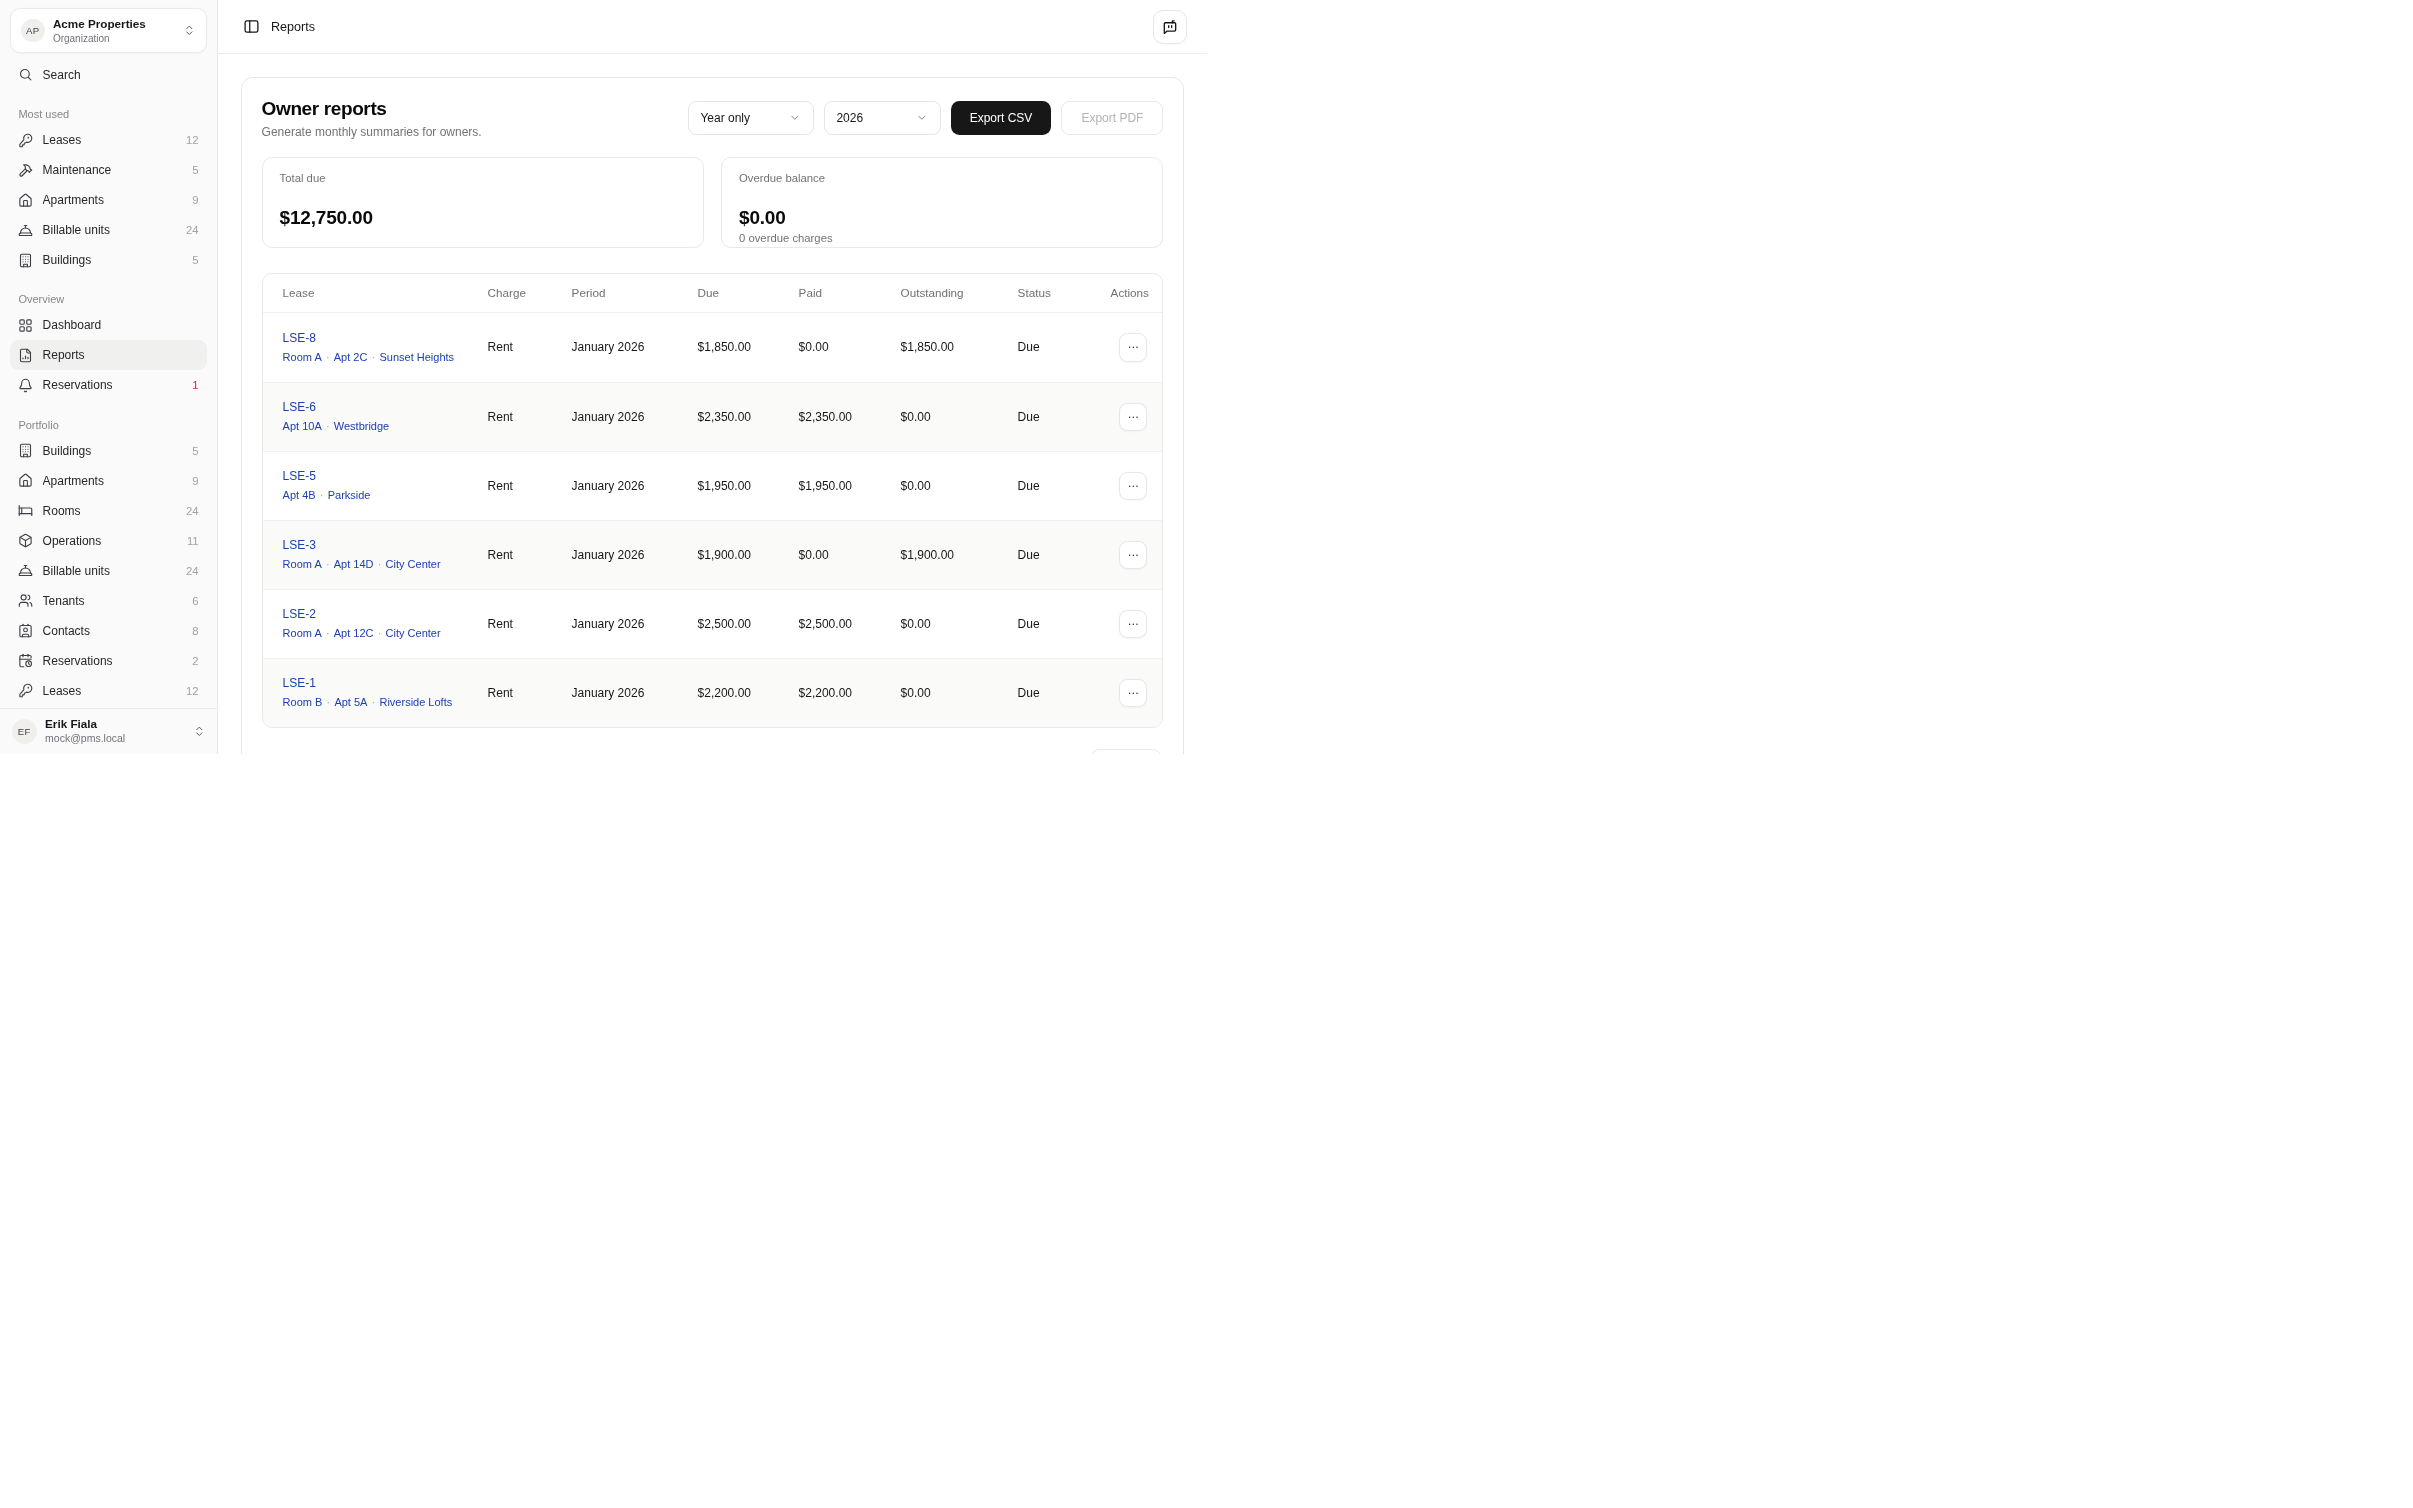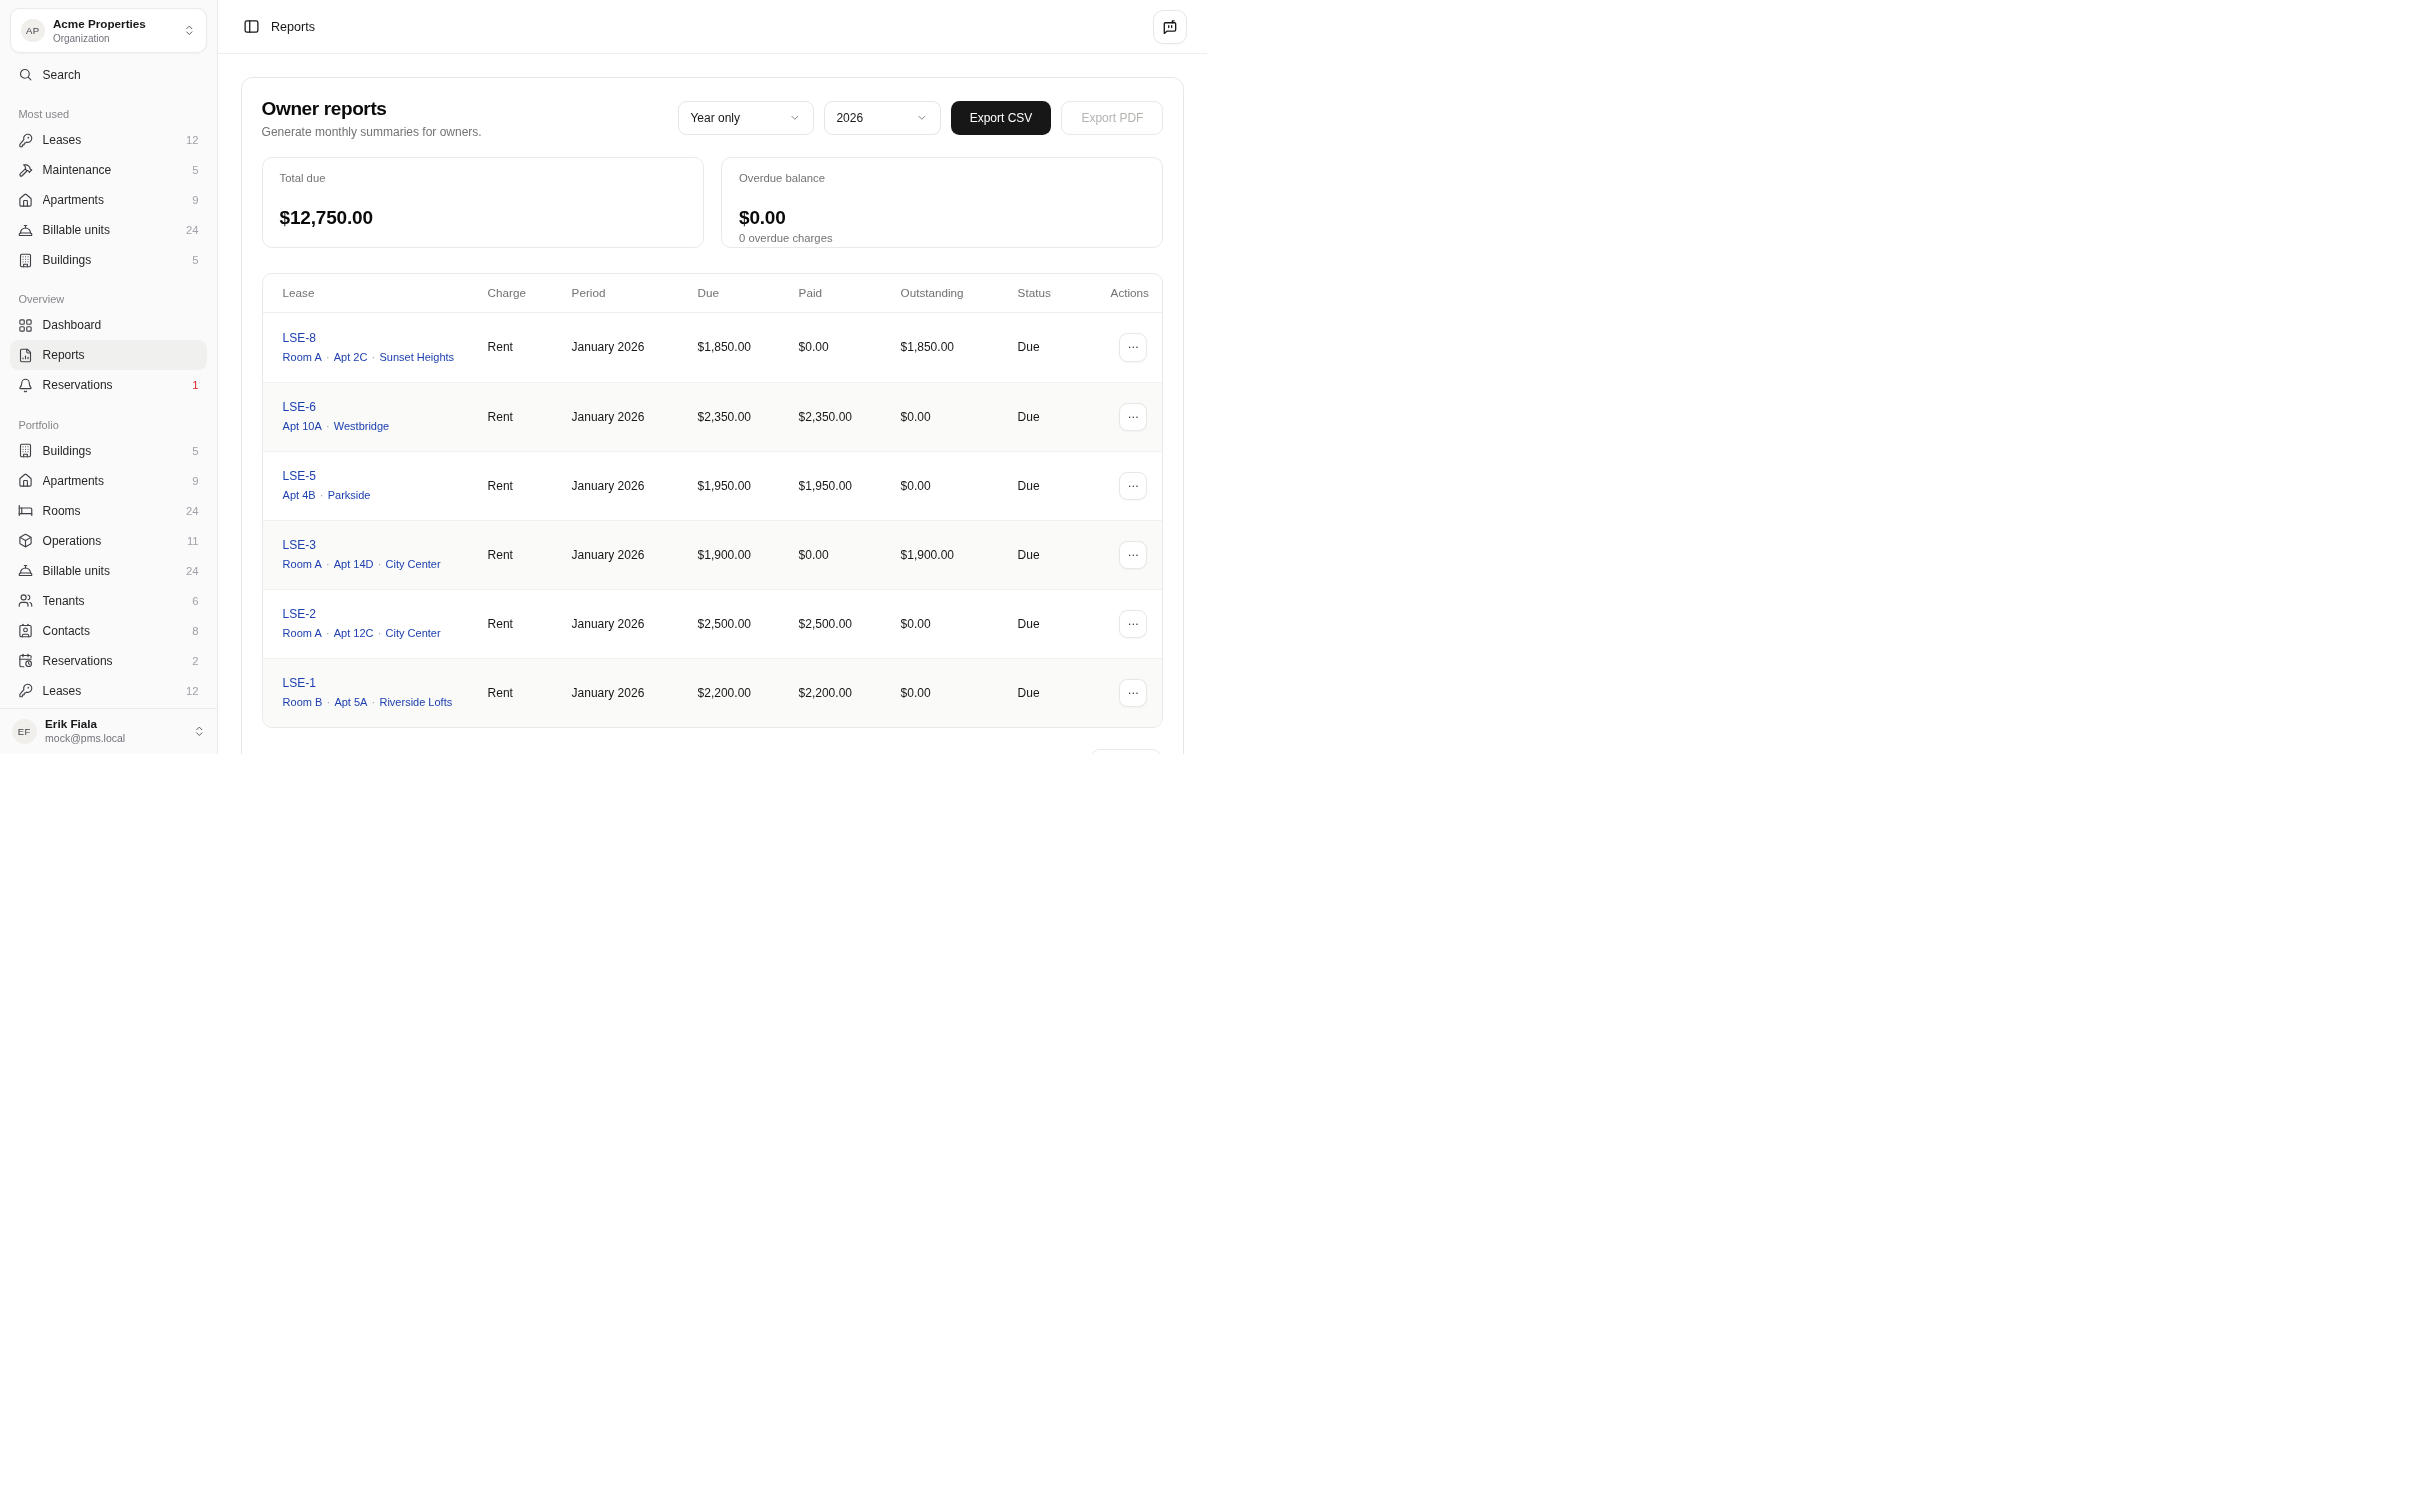--- a/index.html
+++ b/index.html
@@ -77,21 +77,21 @@
   .page-title { font-size:19px; font-weight:700; margin:0 0 5px; letter-spacing:-.02em; color:#0a0a0a; }
   .page-subtitle { font-size:12px; color:#737373; margin:0; }
   .controls { display:flex; gap:10px; align-items:center; }
   .select {
     height:34px; border:0.8px solid #e5e5e3; border-radius:8.4px; background:#fff;
     display:flex; align-items:center; justify-content:space-between;
     padding:0 11.7px; font-size:12px; color:#171717; cursor:pointer; gap:17px;
     font-family:"Liberation Sans", sans-serif;
   }
   .select .chev { color:#737373; }
-  .sel-period { width:136px; }
+  .sel-period { width:126px; }
   .sel-year { width:117px; }
   .btn {
     height:34px; padding:0 19px; border-radius:8.4px; font-size:12px; font-weight:500;
     cursor:pointer; font-family:"Liberation Sans", sans-serif;
   }
   .btn-dark { background:#171717; color:#fff; border:none; }
   .btn-light { background:#fff; color:#b3b3b0; border:0.8px solid #e9e9e7; }
 
   .summary { display:grid; grid-template-columns:1fr 1fr; gap:17px; margin-top:18.4px; }
   .sum-card { border:0.8px solid #e9e9e7; border-radius:10px; padding:14.2px 17px; height:91px; }

